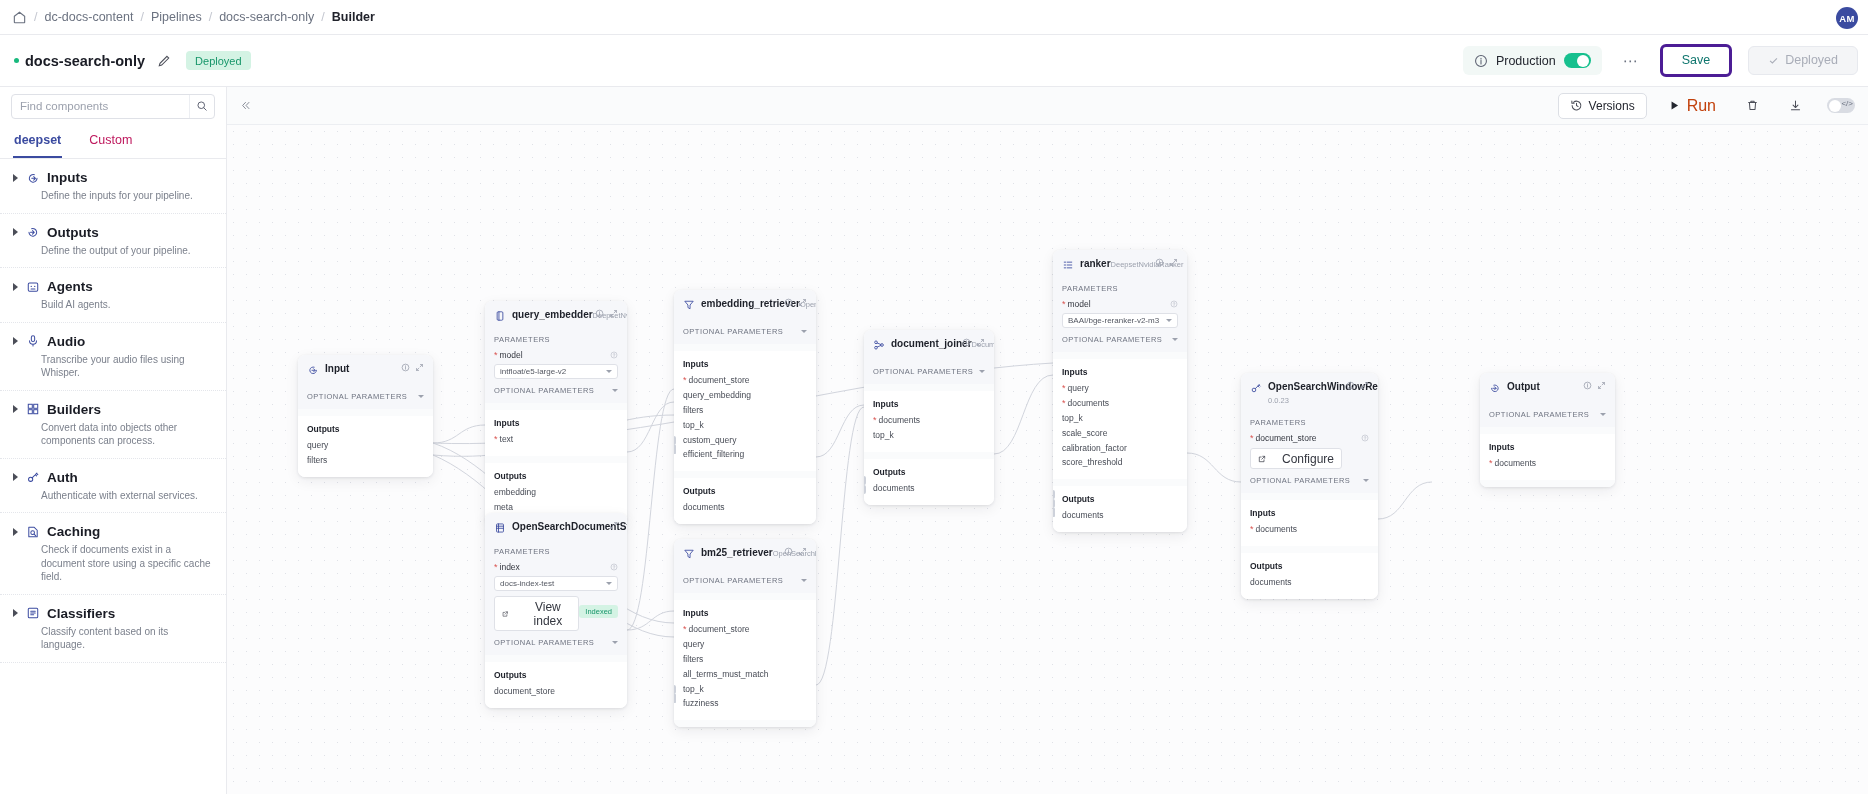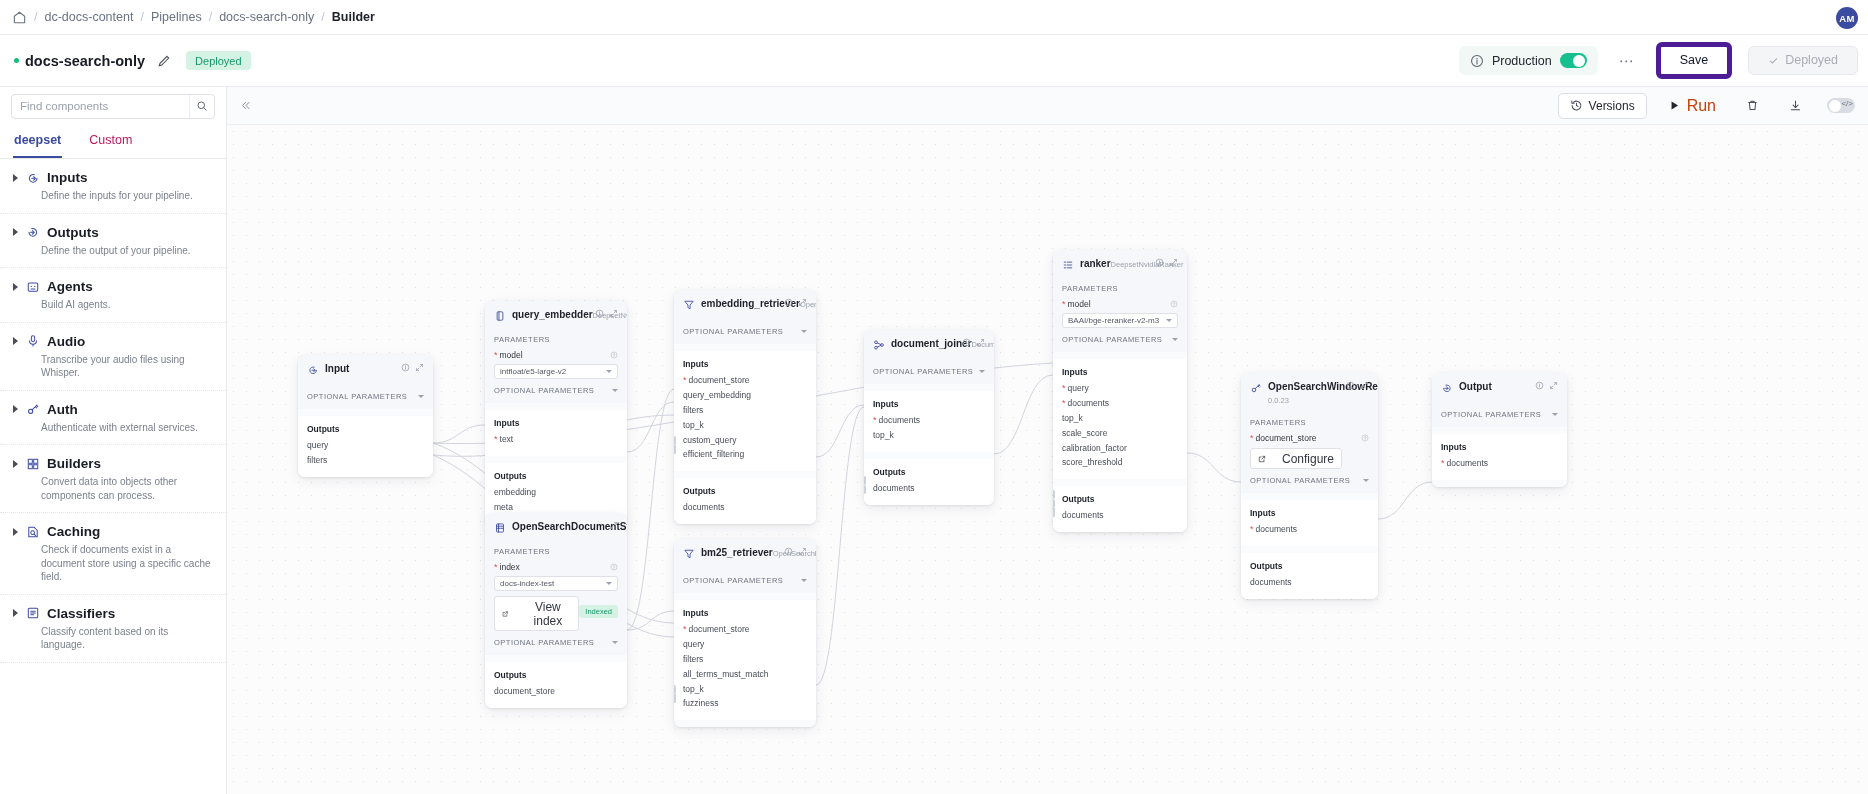--- a/index.html
+++ b/index.html
@@ -52,22 +52,22 @@
   }
   .toggle::after{
     content:""; position:absolute; right:1.5px; top:1.5px;
     width:12px;height:12px;border-radius:50%;background:#fff;
   }
   .dots-btn{
     width:26px;height:26px;display:flex;align-items:center;justify-content:center;
     color:#6b7280; font-size:15px; letter-spacing:1px; cursor:pointer; margin-right:8px;
   }
   .btn{
-    font-size:12.5px; padding:7px 19px; border:5px solid #4c1d95; border-radius:6px;
-    background:#fff; color:#0f172a; cursor:pointer; line-height:1.1;
+    font-size:12.5px; padding:7px 19px; border:3px solid #4c1d95; border-radius:6px;
+    background:#fff; color:#0f766e; cursor:pointer; line-height:1.1;
   }
   .btn-deployed{
     margin-left:8px; display:flex;align-items:center;gap:6px;
     background:#f4f5f7; color:#a9adb8; border:1px solid #e7e9ee; cursor:default;
   }
   .btn-deployed svg{display:block;}
 
   
   .sidebar{
     position:absolute; top:87px; left:0; width:227px; height:707px;
@@ -295,39 +295,39 @@
                 <path d="M4 7.6a4 4 0 0 0 8 0M8 11.7v2.1" stroke-linecap="round"></path>
               </svg></span>
             <span class="cat-name">Audio</span>
           </div>
           <div class="cat-desc">Transcribe your audio files using Whisper.</div>
         </div>
         <div class="cat">
           <div class="cat-head">
             <span class="caret"></span>
             <span class="cat-ico"><svg width="14" height="14" viewBox="0 0 16 16" fill="none" stroke="#3b4ba0" stroke-width="1.15">
-                <circle cx="5.3" cy="10.6" r="2.4"></circle>
-                <path d="M7 8.9 12.4 3.5M10.6 5.3l1.5 1.5M12 3.9l1.5 1.5" stroke-linecap="round"></path>
-              </svg></span>
-            <span class="cat-name">Auth</span>
-          </div>
-          <div class="cat-desc">Authenticate with external services.</div>
+                <rect x="2.6" y="2.6" width="4.6" height="4.6"></rect>
+                <rect x="8.8" y="2.6" width="4.6" height="4.6"></rect>
+                <rect x="2.6" y="8.8" width="4.6" height="4.6"></rect>
+                <rect x="8.8" y="8.8" width="4.6" height="4.6"></rect>
+              </svg></span>
+            <span class="cat-name">Builders</span>
+          </div>
+          <div class="cat-desc">Convert data into objects other components can process.</div>
         </div>
         <div class="cat">
           <div class="cat-head">
             <span class="caret"></span>
             <span class="cat-ico"><svg width="14" height="14" viewBox="0 0 16 16" fill="none" stroke="#3b4ba0" stroke-width="1.15">
-                <rect x="2.6" y="2.6" width="4.6" height="4.6"></rect>
-                <rect x="8.8" y="2.6" width="4.6" height="4.6"></rect>
-                <rect x="2.6" y="8.8" width="4.6" height="4.6"></rect>
-                <rect x="8.8" y="8.8" width="4.6" height="4.6"></rect>
-              </svg></span>
-            <span class="cat-name">Builders</span>
-          </div>
-          <div class="cat-desc">Convert data into objects other components can process.</div>
+                <circle cx="5.3" cy="10.6" r="2.4"></circle>
+                <path d="M7 8.9 12.4 3.5M10.6 5.3l1.5 1.5M12 3.9l1.5 1.5" stroke-linecap="round"></path>
+              </svg></span>
+            <span class="cat-name">Auth</span>
+          </div>
+          <div class="cat-desc">Authenticate with external services.</div>
         </div>
         <div class="cat">
           <div class="cat-head">
             <span class="caret"></span>
             <span class="cat-ico"><svg width="14" height="14" viewBox="0 0 16 16" fill="none" stroke="#3b4ba0" stroke-width="1.15">
                 <path d="M3.2 2.6h6.2l3.4 3.4v7.4H3.2z" stroke-linejoin="round"></path>
                 <circle cx="7.6" cy="8.8" r="2.1"></circle>
                 <path d="M9.2 10.4 11 12.2" stroke-linecap="round"></path>
               </svg></span>
             <span class="cat-name">Caching</span>
@@ -726,21 +726,21 @@
             </div>
           </div>
           <div class="divider-gap"></div>
           <div class="sec-io">
             <div class="io-title">Outputs</div>
             <div class="io-item">
               <span>documents</span>
             </div>
           </div>
         </div>
-        <div class="node" style="left: 1205px; top: 248px; width: 135px;">
+        <div class="node" style="left: 1253px; top: 248px; width: 135px;">
           <div class="node-head">
             <span class="node-ico"><svg width="12" height="12" viewBox="0 0 16 16" fill="none" stroke="#3b4ba0" stroke-width="1.15">
                 <path d="M6.4 4.2a4.4 4.4 0 1 1-3 4.2" stroke-linecap="round"></path>
                 <path d="M5.2 8.4h4.2M7.4 6.3l2 2.1-2 2.1" stroke-linecap="round" stroke-linejoin="round"></path>
               </svg></span>
             <span class="node-titles"><span class="node-title">Output</span></span>
             <span class="node-head-actions">
               <svg class="hico" viewBox="0 0 16 16" fill="none" stroke="#9ca1ad" stroke-width="1.4">
                 <circle cx="8" cy="8" r="6"></circle>
                 <path d="M8 7.4v3.6M8 5.1v.9" stroke-linecap="round"></path>

